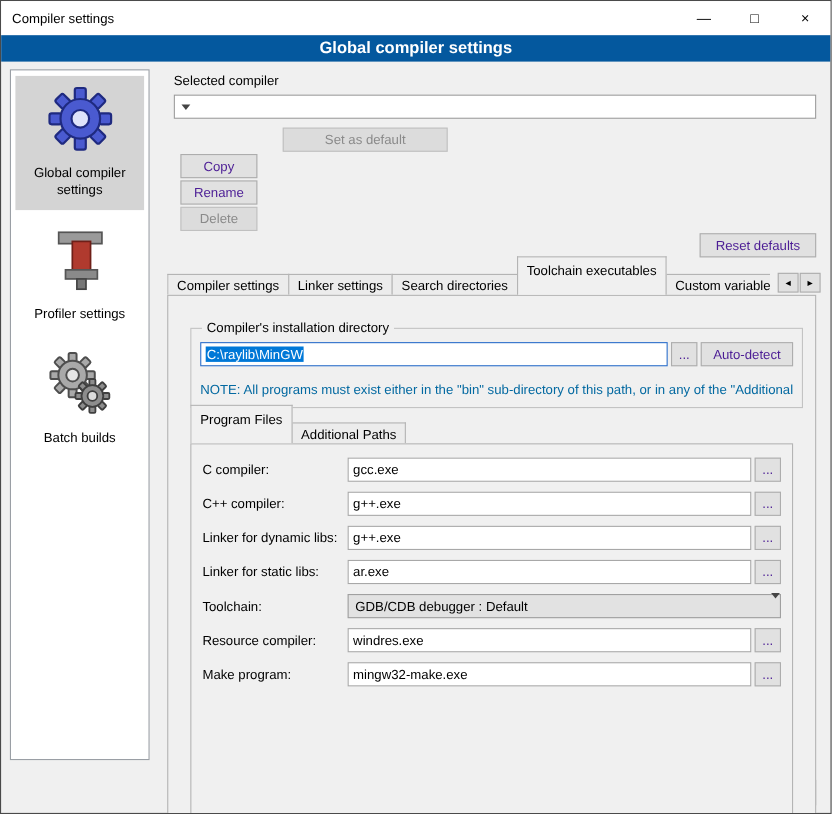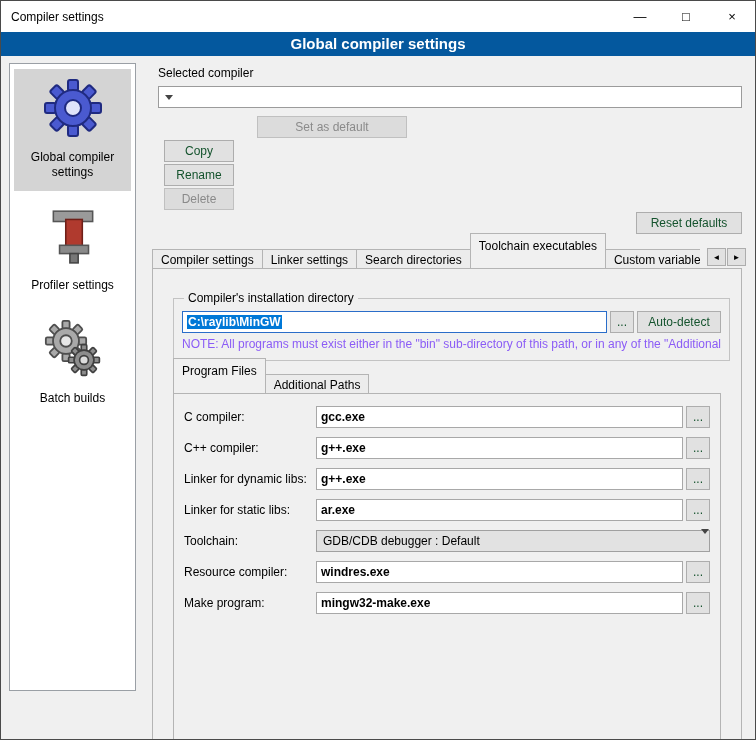--- a/index.html
+++ b/index.html
@@ -32,21 +32,21 @@
   
   .main { position: absolute; left: 151px; top: 60px; width: 590px; }
   .top-section { padding: 5px 0 0 6px; }
   .sec-label { margin-bottom: 6px; }
   .combo { height: 22px; background: #fff; border: 1px solid #9b9b9b;
            display: flex; align-items: center; }
   .combo > .val { flex: 1; padding-left: 6px; white-space: nowrap; overflow: hidden; }
   .combo .arrow-zone { width: 20px; display: flex; align-items: center; justify-content: center; }
   .tri { width: 0; height: 0; border-left: 4px solid transparent; border-right: 4px solid transparent; border-top: 5px solid #444; }
   .btn { background: #e1e1e1; border: 1px solid #adadad; font-family: inherit;
-         font-size: 12px; height: 22px; color:#14532d; }
+         font-size: 12px; height: 22px; color:#4c1d95; }
   .btn.disabled { background: #dcdcdc; border-color: #c0c0c0; color: #8a8a8a; }
   .btn-row { display: flex; margin-top: 8px; padding-left: 6px; gap: 2px; flex-direction: column; }
   .btn-setdefault { width: 150px; margin-left: 93px; }
   .btn-copy, .btn-rename, .btn-delete { width: 70px; }
   .btn-reset { width: 106px; margin-left: auto; }
   
   .tabstrip { display: flex; align-items: flex-end; margin-top: 12px; height: 22px; position: relative; }
   .tabs-wrap { display: flex; align-items: flex-end; overflow: hidden; width: 548px; }
   .tab { background: #ececec; border: 1px solid #b4b4b4; border-bottom: none;
          padding: 3px 8px 3px; white-space: nowrap; margin-right: -1px; height: 19px; }
@@ -54,26 +54,26 @@
   .tab-arrows { position: absolute; right: -4px; bottom: 2px; display: flex; gap: 1px; }
   .tab-arrow { width: 19px; height: 18px; font-size: 8px; display:flex; align-items:center; justify-content:center;
                background:#e1e1e1; border:1px solid #adadad; font-family: inherit; }
   .panel { border: 1px solid #b4b4b4; background: #f0f0f0; height: 530px; padding: 20px; position: relative; z-index: 1; }
   
   fieldset.groupbox { border: 1px solid #c3c3c3; padding: 4px 8px 9px; margin-top: 2px; }
   fieldset.groupbox legend { padding: 0 4px; margin-left: 2px; }
   .dir-row { display: flex; gap: 3px; align-items: center; margin-top: 2px; }
   .textfield { background: #fff; border: 1px solid #a8a8a8; height: 22px; line-height: 20px;
                padding: 0 4px; white-space: nowrap; overflow: hidden; }
-  .textfield.grow { flex: 1; font-weight: bold; }
+  .textfield.grow { flex: 1; }
   .textfield.focused { border-color: #2a6dc9; }
   .sel { background: #0078d7; color: #fff; padding: 0 1px; }
   .btn-browse { width: 24px; }
   .btn-autodetect { width: 84px; }
-  .note { margin-top: 4px; color: #8b5cf6; white-space: nowrap; overflow: hidden; }
+  .note { margin-top: 14px; color: #0369a1; white-space: nowrap; overflow: hidden; }
   
   .inner-tabstrip { margin-top: 10px; }
   .inner-panel { border: 1px solid #b4b4b4; background: #f0f0f0; height: 412px; padding: 12px 10px 4px; }
   .form-row { display: flex; align-items: center; height: 22px; margin-bottom: 9px; }
   .form-label { width: 132px; flex: none; }
   .combo-field { flex: 1; height: 22px; background: #e2e2e2; border: 1px solid #a0a0a0;
                  display: flex; align-items: center; }
   .combo-field > .val { flex: 1; padding-left: 6px; white-space: nowrap; overflow: hidden; }
   
   .footer { position: absolute; right: 13px; top: 708px; display: flex; gap: 8px; }

